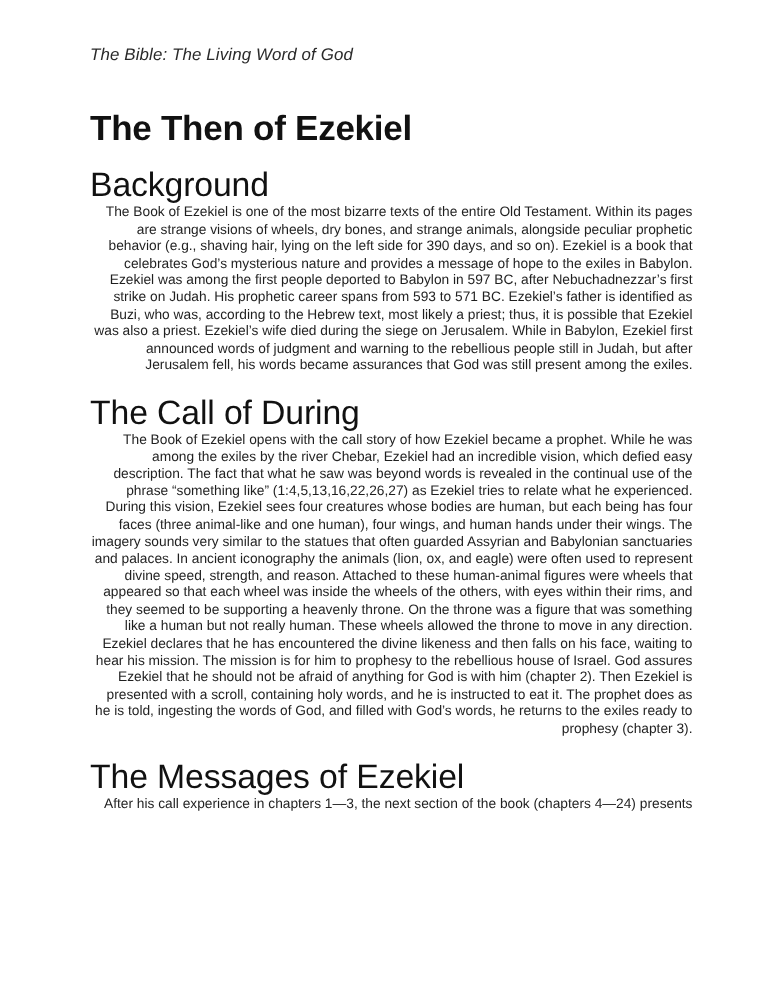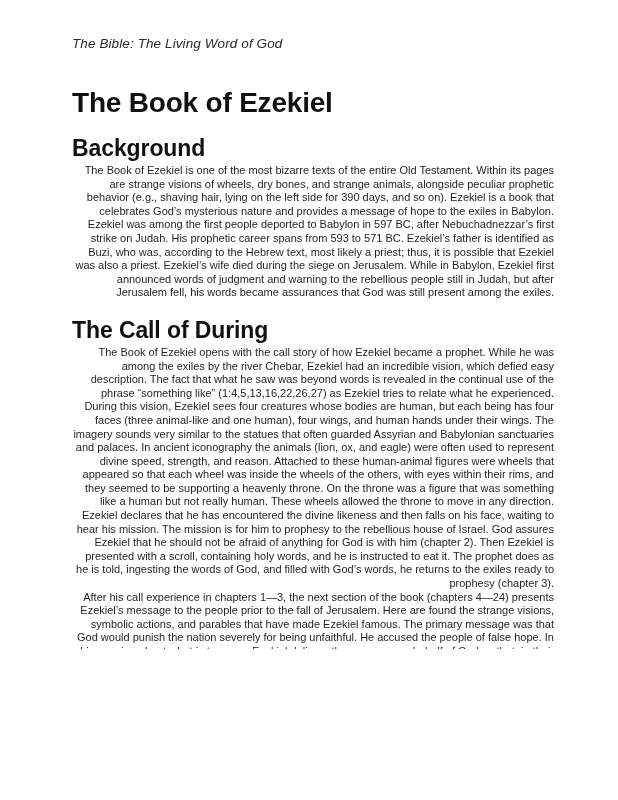--- a/index.html
+++ b/index.html
@@ -28,23 +28,23 @@
   h1.doc-title {
     margin: 36px 0 0 0;
     font-size: 28px;
     line-height: 30px;
     font-weight: bold;
     color: #111111;
     letter-spacing: -0.2px;
   }
   h2.sec-heading {
     margin: 19px 0 4px 0;
-    font-size: 23px;
+    font-size: 27px;
     line-height: 23px;
-    font-weight: bold;
+    font-weight: normal;
     color: #111111;
     letter-spacing: -0.1px;
   }
   p.sec-body {
     margin: 0;
     font-size: 11px;
     line-height: 13.6px;
     color: #1f1f1f;
     text-align: right;
     width: 482px;
@@ -88,33 +88,34 @@
     color: #1b1b1b;
   }
 </style>
 </head>
 <body>
 
 <div class="page">
 
   <div class="running-header">The Bible: The Living Word of God</div>
 
-  <h1 class="doc-title">The Book of Ezekiel</h1>
+  <h1 class="doc-title">The Then of Ezekiel</h1>
 
   <section>
     <h2 class="sec-heading">Background</h2>
     <p class="sec-body">The Book of Ezekiel is one of the most bizarre texts of the entire Old Testament. Within its pages are strange visions of wheels, dry bones, and strange animals, alongside peculiar prophetic behavior (e.g., shaving hair, lying on the left side for 390 days, and so on). Ezekiel is a book that celebrates God’s mysterious nature and provides a message of hope to the exiles in Babylon. Ezekiel was among the first people deported to Babylon in 597 BC, after Nebuchadnezzar’s first strike on Judah. His prophetic career spans from 593 to 571 BC. Ezekiel’s father is identified as Buzi, who was, according to the Hebrew text, most likely a priest; thus, it is possible that Ezekiel was also a priest. Ezekiel’s wife died during the siege on Jerusalem. While in Babylon, Ezekiel first announced words of judgment and warning to the rebellious people still in Judah, but after Jerusalem fell, his words became assurances that God was still present among the exiles.</p>
   </section>
 
   <section>
     <h2 class="sec-heading">The Call of During</h2>
     <p class="sec-body">The Book of Ezekiel opens with the call story of how Ezekiel became a prophet. While he was among the exiles by the river Chebar, Ezekiel had an incredible vision, which defied easy description. The fact that what he saw was beyond words is revealed in the continual use of the phrase “something like” (1:4,5,13,16,22,26,27) as Ezekiel tries to relate what he experienced. During this vision, Ezekiel sees four creatures whose bodies are human, but each being has four faces (three animal-like and one human), four wings, and human hands under their wings. The imagery sounds very similar to the statues that often guarded Assyrian and Babylonian sanctuaries and palaces. In ancient iconography the animals (lion, ox, and eagle) were often used to represent divine speed, strength, and reason. Attached to these human-animal figures were wheels that appeared so that each wheel was inside the wheels of the others, with eyes within their rims, and they seemed to be supporting a heavenly throne. On the throne was a figure that was something like a human but not really human. These wheels allowed the throne to move in any direction. Ezekiel declares that he has encountered the divine likeness and then falls on his face, waiting to hear his mission. The mission is for him to prophesy to the rebellious house of Israel. God assures Ezekiel that he should not be afraid of anything for God is with him (chapter 2). Then Ezekiel is presented with a scroll, containing holy words, and he is instructed to eat it. The prophet does as he is told, ingesting the words of God, and filled with God’s words, he returns to the exiles ready to prophesy (chapter 3).</p>
   </section>
 
   <section>
+    <h2 class="sec-heading">The Messages of Ezekiel</h2>
     <p class="sec-body">After his call experience in chapters 1—3, the next section of the book (chapters 4—24) presents Ezekiel’s message to the people prior to the fall of Jerusalem. Here are found the strange visions, symbolic actions, and parables that have made Ezekiel famous. The primary message was that God would punish the nation severely for being unfaithful. He accused the people of false hope. In his warning about what is to come, Ezekiel delivers the message on behalf of God so that, in their punishment, the</p>
   </section>
 
   <footer class="page-footer">
 
     <span class="logo-wrap">
       <svg width="42" height="42" viewBox="0 0 42 42" aria-hidden="true">
 
         <rect x="22.4" y="0" width="1.7" height="8" fill="#0e0e0e"></rect>
 

